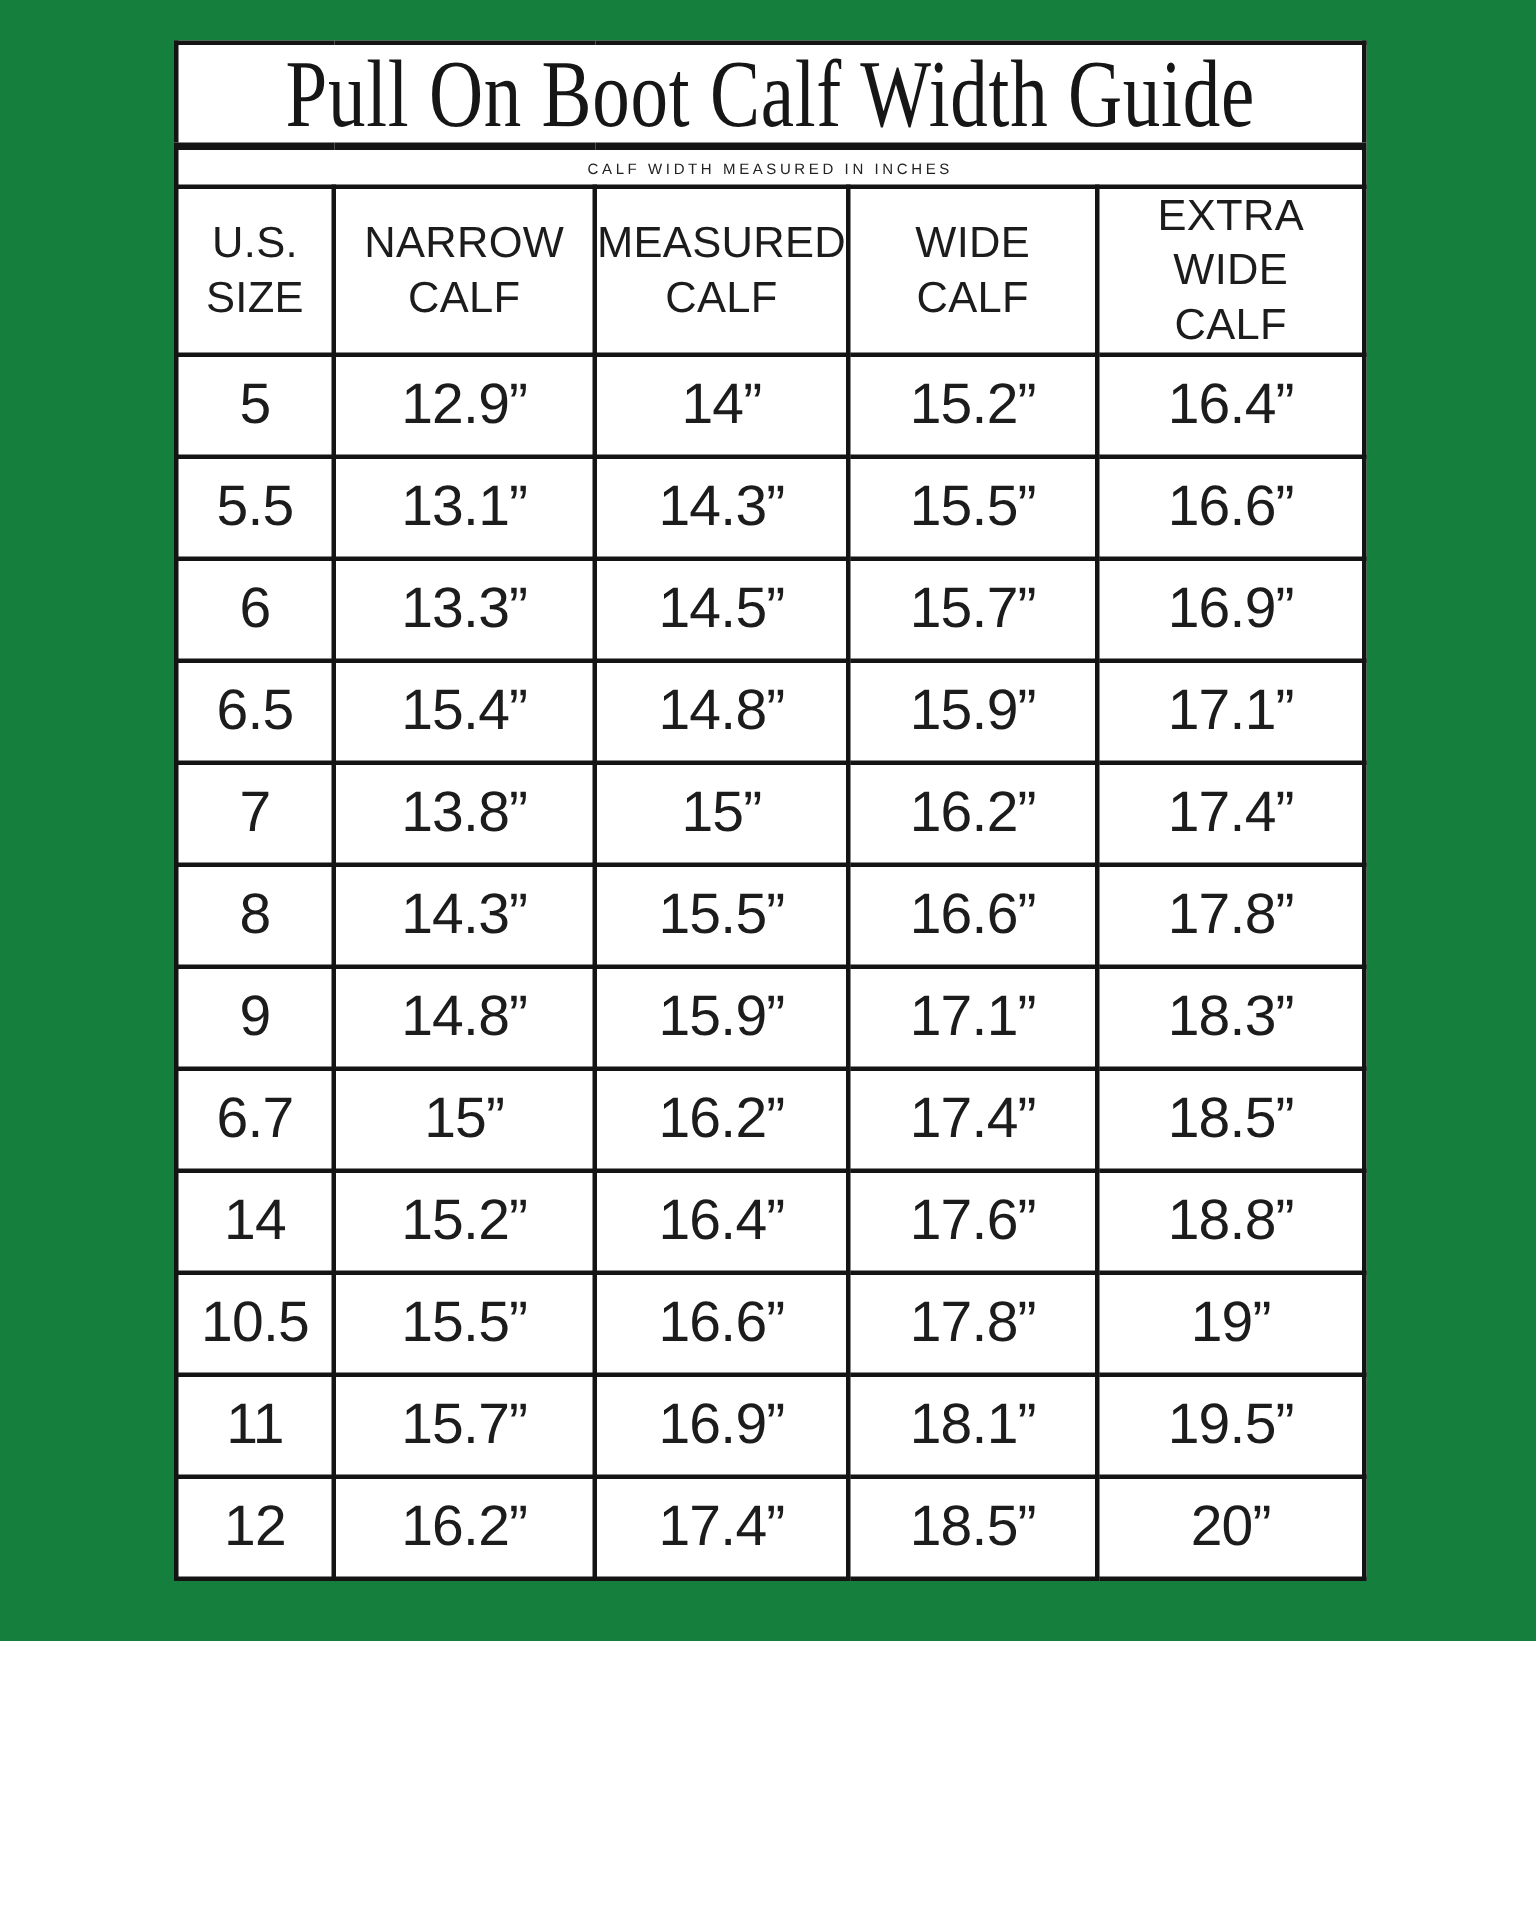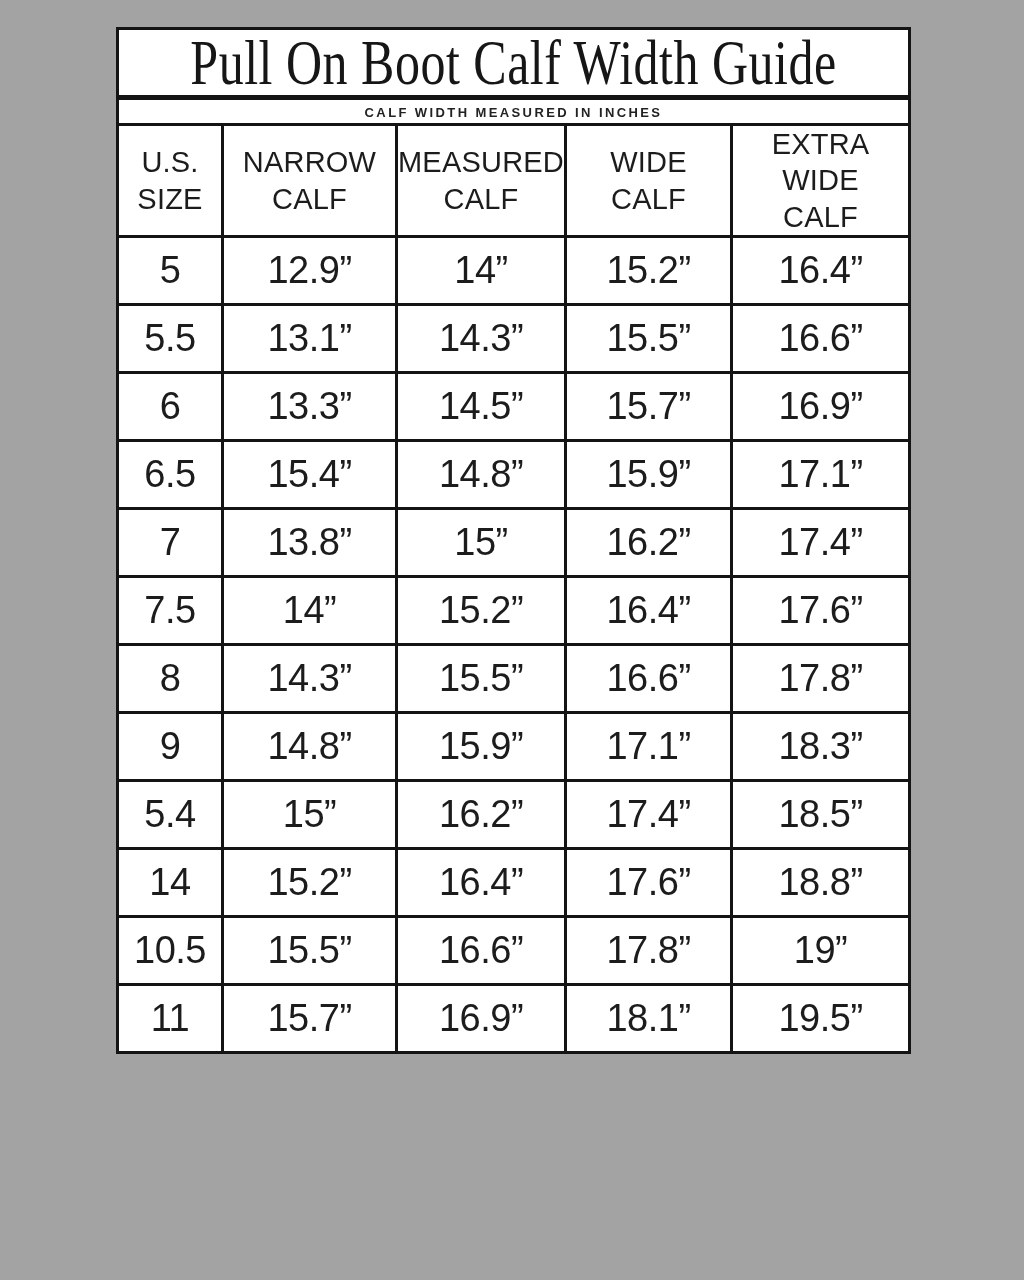--- a/index.html
+++ b/index.html
@@ -3,22 +3,22 @@
 <meta charset="utf-8">
 <style>
   html, body {
     margin: 0;
     padding: 0;
     background: #ffffff;
   }
   .sheet {
     position: relative;
     width: 1024px;
-    height: 1280px;
-    background: #a3a3a3;
+    height: 1094px;
+    background: #15803d;
     font-family: "Liberation Sans", sans-serif;
     color: #1a1a1a;
     overflow: hidden;
   }
   table.guide {
     position: absolute;
     left: 116px;
     top: 27px;
     width: 792px;
     border-collapse: collapse;
@@ -47,22 +47,22 @@
     font-size: 50px;
     letter-spacing: 0.5px;
     color: #161616;
     transform: scaleY(1.28);
     transform-origin: 50% 55%;
     white-space: nowrap;
   }
 
   tr.row-subtitle { height: 27px; }
   .subtitle-text {
-    font-size: 13px;
-    font-weight: bold;
+    font-size: 10px;
+    font-weight: normal;
     letter-spacing: 2.4px;
     color: #222222;
     white-space: nowrap;
   }
 
   tr.row-header { height: 112px; }
   tr.row-header th {
     font-size: 29px;
     font-weight: 500;
     line-height: 1.25;
@@ -148,42 +148,35 @@
           <td>17.1”</td>
         </tr>
         <tr>
           <td>7</td>
           <td>13.8”</td>
           <td>15”</td>
           <td>16.2”</td>
           <td>17.4”</td>
         </tr>
         <tr>
-          <td>7.5</td>
-          <td>14”</td>
-          <td>15.2”</td>
-          <td>16.4”</td>
-          <td>17.6”</td>
-        </tr>
-        <tr>
           <td>8</td>
           <td>14.3”</td>
           <td>15.5”</td>
           <td>16.6”</td>
           <td>17.8”</td>
         </tr>
         <tr>
           <td>9</td>
           <td>14.8”</td>
           <td>15.9”</td>
           <td>17.1”</td>
           <td>18.3”</td>
         </tr>
         <tr>
-          <td>5.4</td>
+          <td>6.7</td>
           <td>15”</td>
           <td>16.2”</td>
           <td>17.4”</td>
           <td>18.5”</td>
         </tr>
         <tr>
           <td>14</td>
           <td>15.2”</td>
           <td>16.4”</td>
           <td>17.6”</td>
@@ -196,15 +189,22 @@
           <td>17.8”</td>
           <td>19”</td>
         </tr>
         <tr>
           <td>11</td>
           <td>15.7”</td>
           <td>16.9”</td>
           <td>18.1”</td>
           <td>19.5”</td>
         </tr>
+        <tr>
+          <td>12</td>
+          <td>16.2”</td>
+          <td>17.4”</td>
+          <td>18.5”</td>
+          <td>20”</td>
+        </tr>
       </tbody>
   </table>
 </div>
 
 </body></html>

